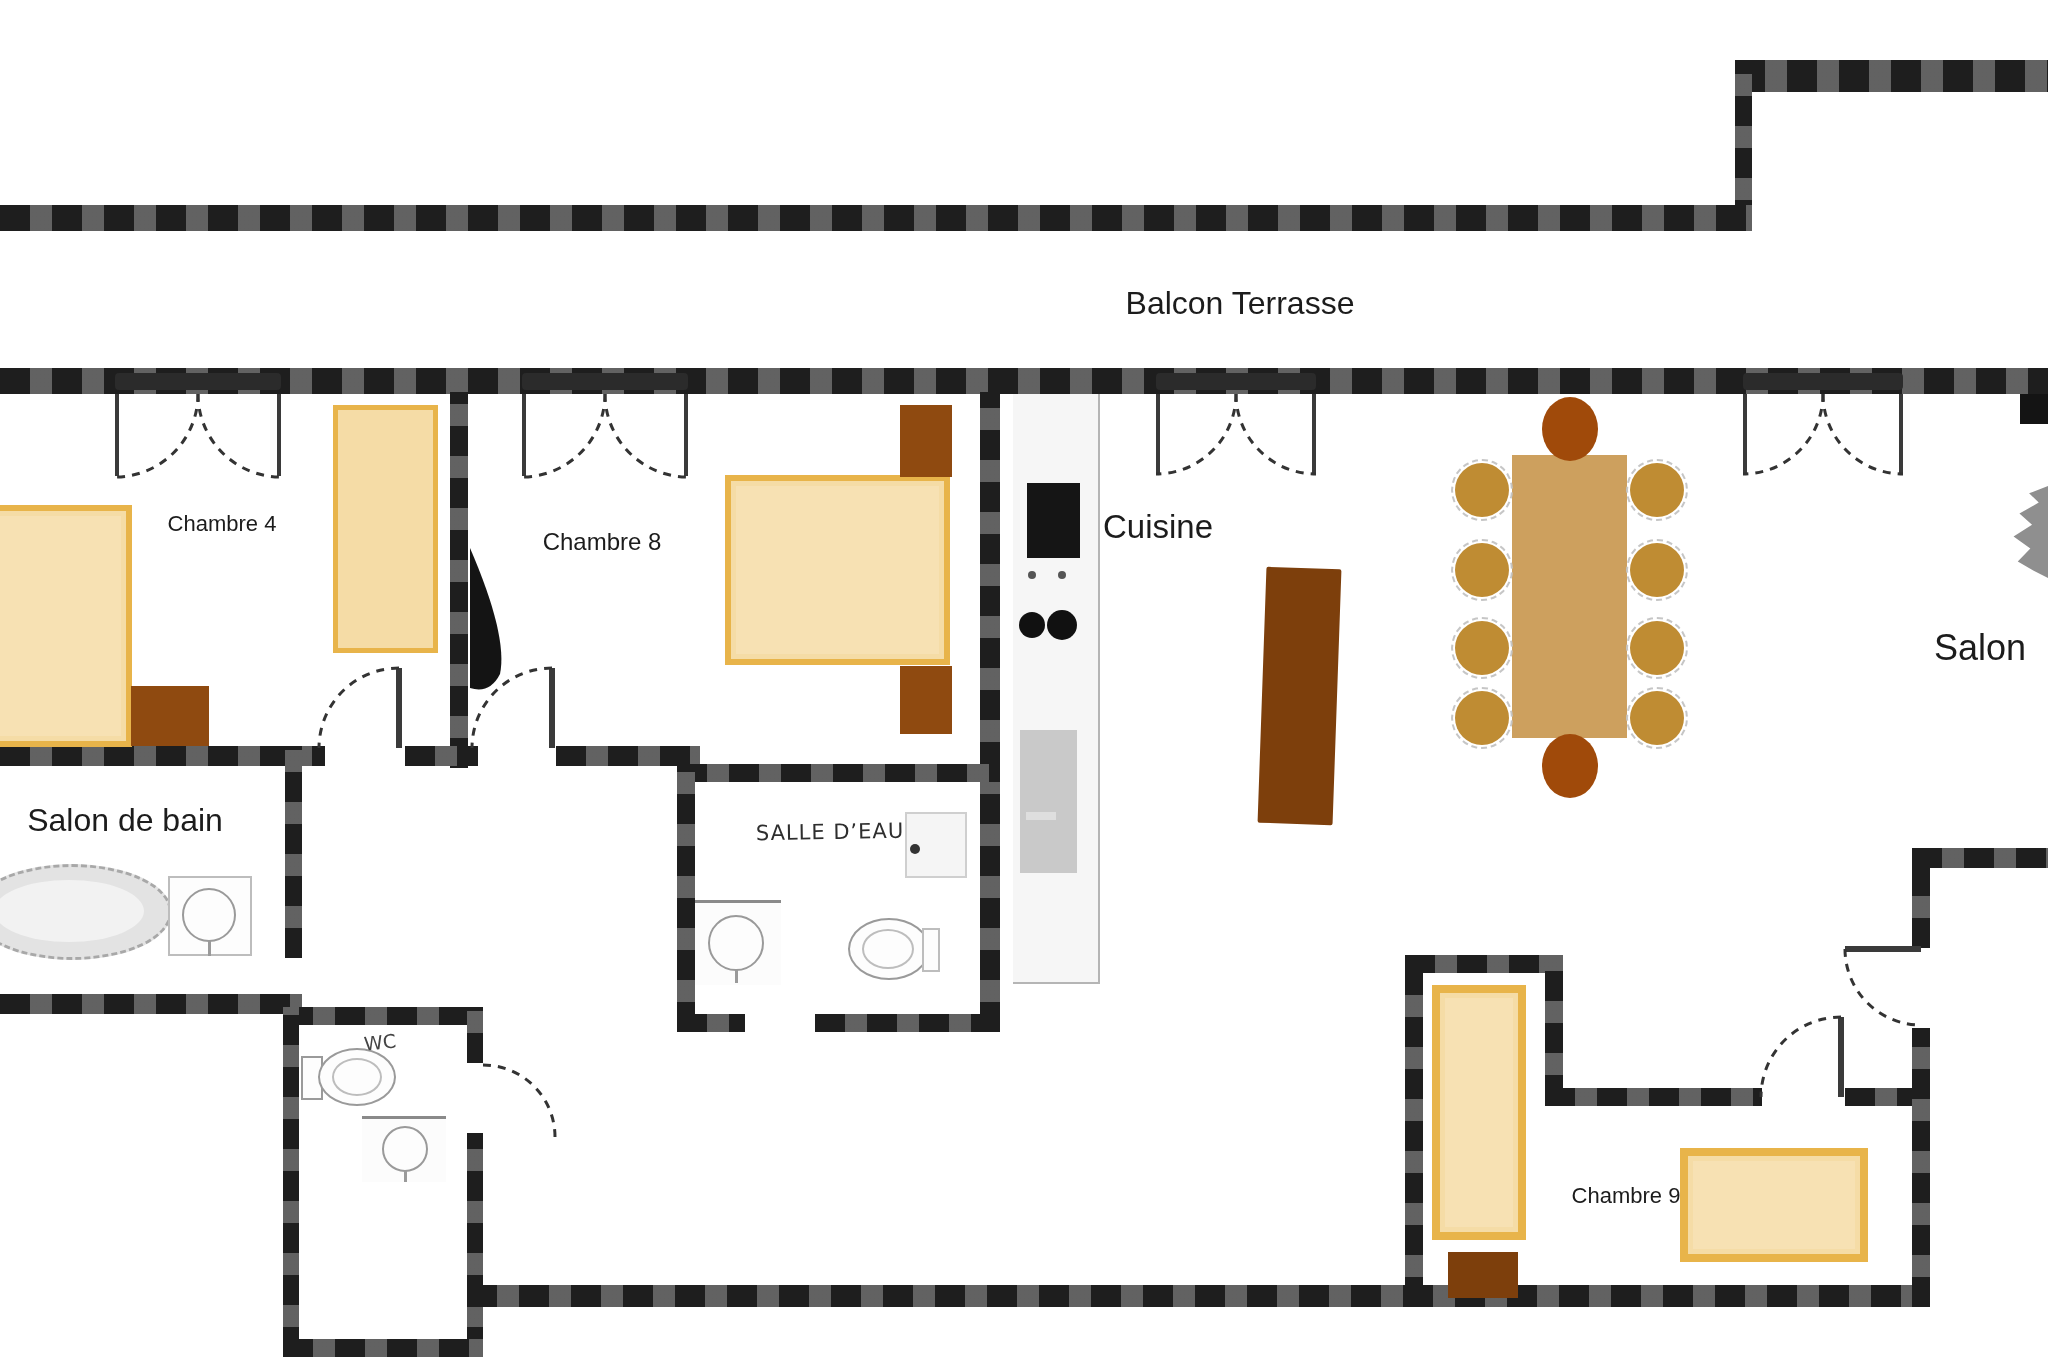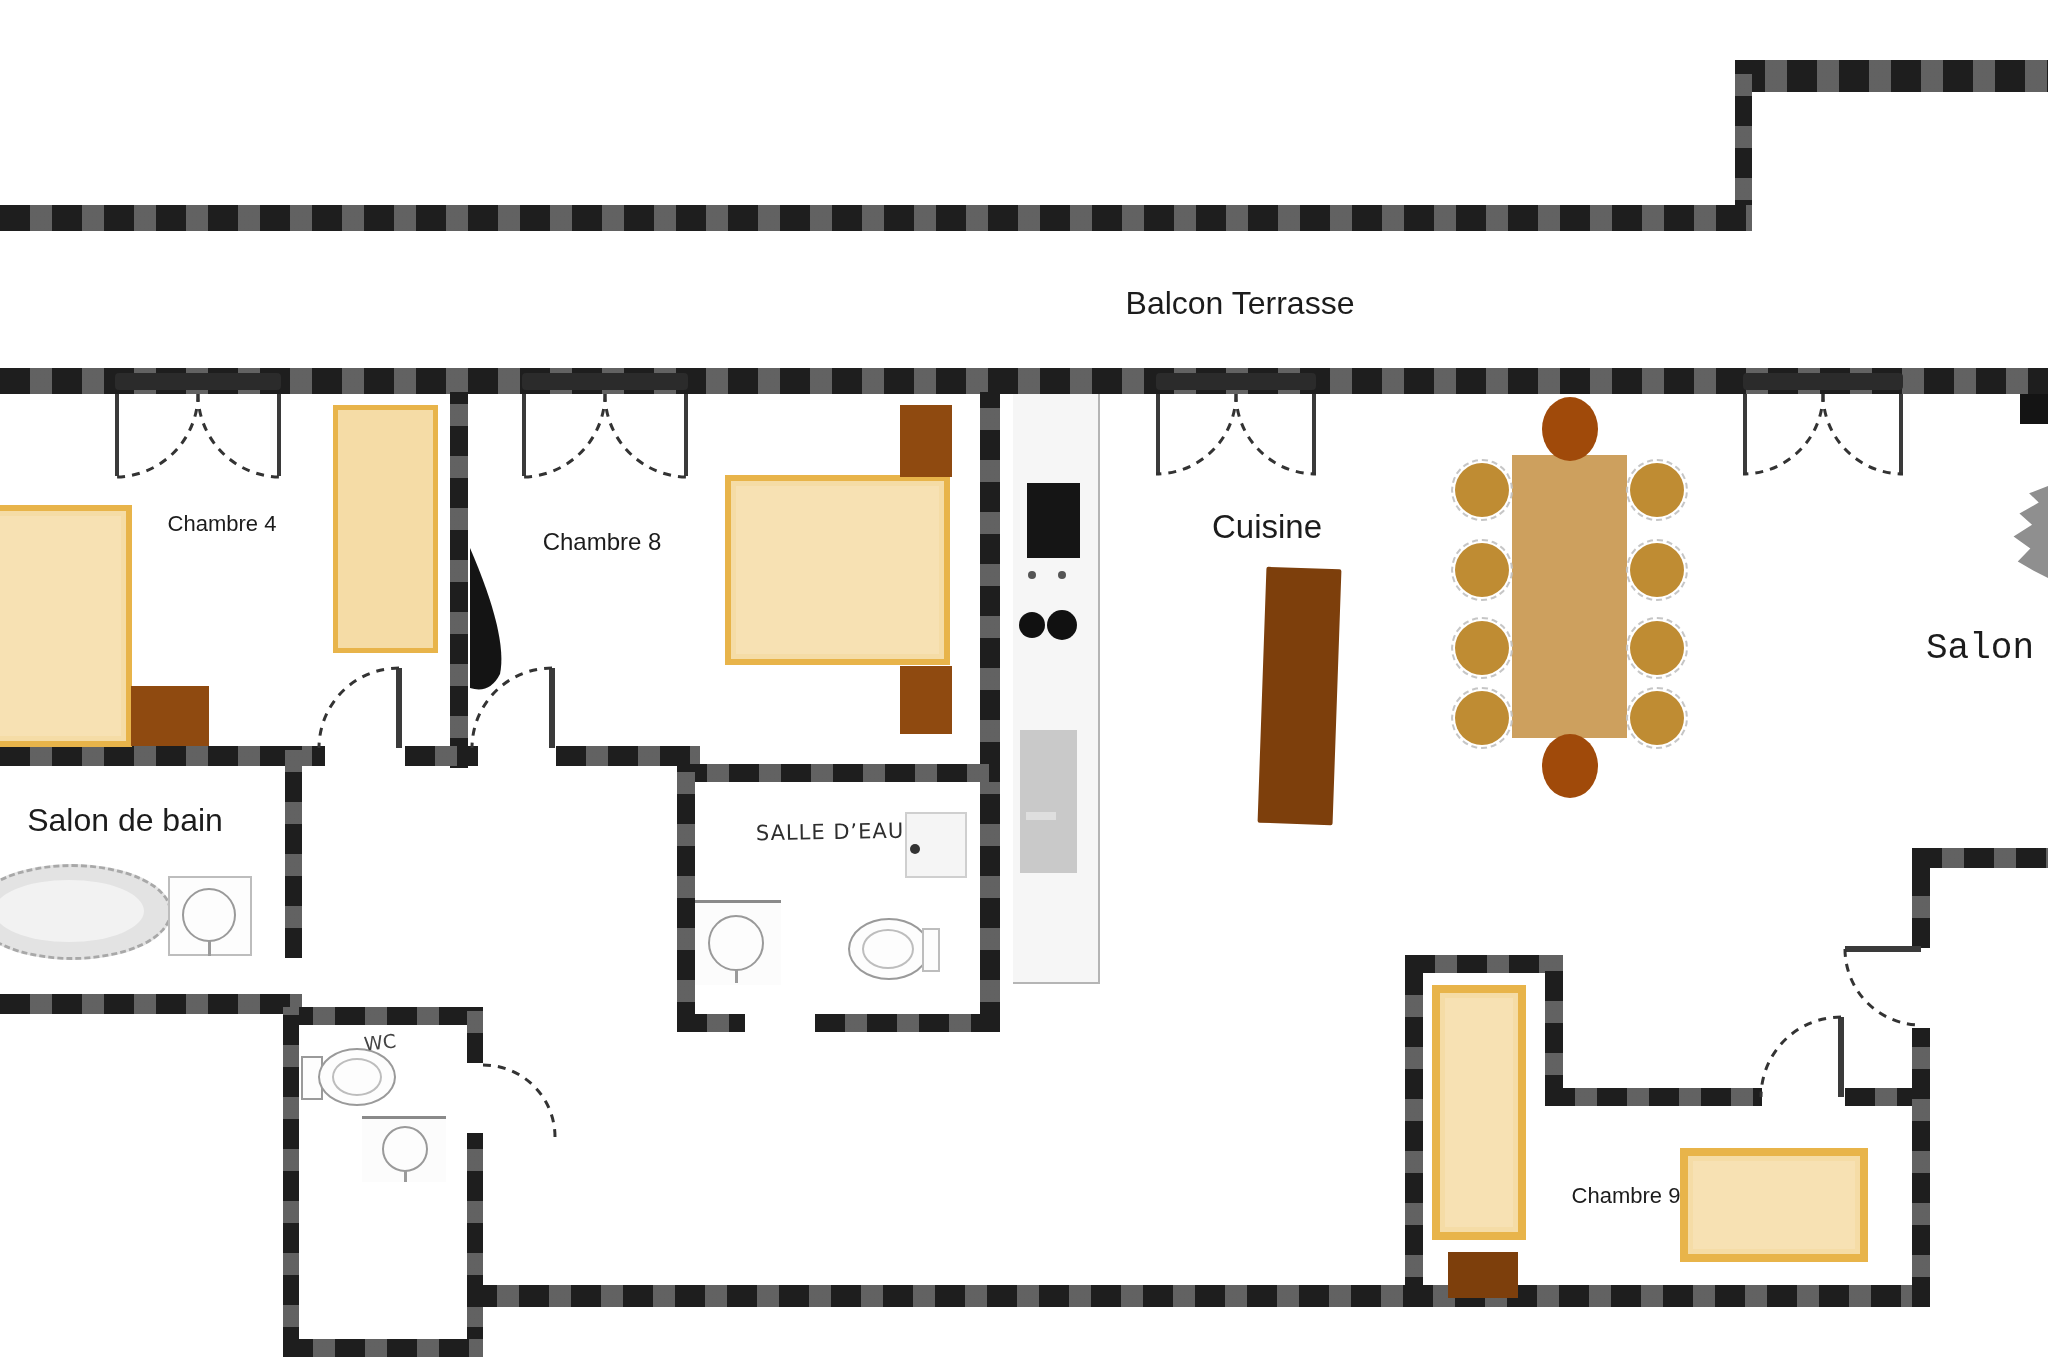--- a/index.html
+++ b/index.html
@@ -176,20 +176,20 @@
     <path d="M 399 668 A 80 80 0 0 0 319 748"></path>
     <path d="M 552 668 A 80 80 0 0 0 472 748"></path>
     <path d="M 483 1065 A 72 72 0 0 1 555 1137"></path>
     <path d="M 1841 1017 A 80 80 0 0 0 1761 1097"></path>
     <path d="M 1845 949 A 76 76 0 0 0 1921 1025"></path>
     <path class="solidfill" d="M 470 548 Q 508 636 500 674 Q 490 694 470 688 Z"></path>
   </svg>
 
   <div class="label" style="left:222px;top:524px;font-size:22px;">Chambre 4</div>
   <div class="label" style="left:602px;top:542px;font-size:24px;">Chambre 8</div>
-  <div class="label" style="left:1267px;top:527px;font-size:33px;">Cuisine</div>
-  <div class="label" style="left:1980px;top:648px;font-size:36px;font-family:Liberation Mono, monospace;">Salon</div>
+  <div class="label" style="left:1158px;top:527px;font-size:33px;">Cuisine</div>
+  <div class="label" style="left:1980px;top:648px;font-size:36px;">Salon</div>
   <div class="label" style="left:125px;top:820px;font-size:32px;">Salon de bain</div>
   <div class="label hand" style="left:830px;top:832px;font-size:21px;letter-spacing:1px;transform:translate(-50%,-50%) rotate(-1deg);">SALLE D’EAU</div>
   <div class="label hand" style="left:380px;top:1042px;font-size:19px;color:#444;transform:translate(-50%,-50%) rotate(-6deg);">WC</div>
   <div class="label" style="left:1626px;top:1196px;font-size:22px;">Chambre 9</div>
 
 </div>
 
 </body></html>

